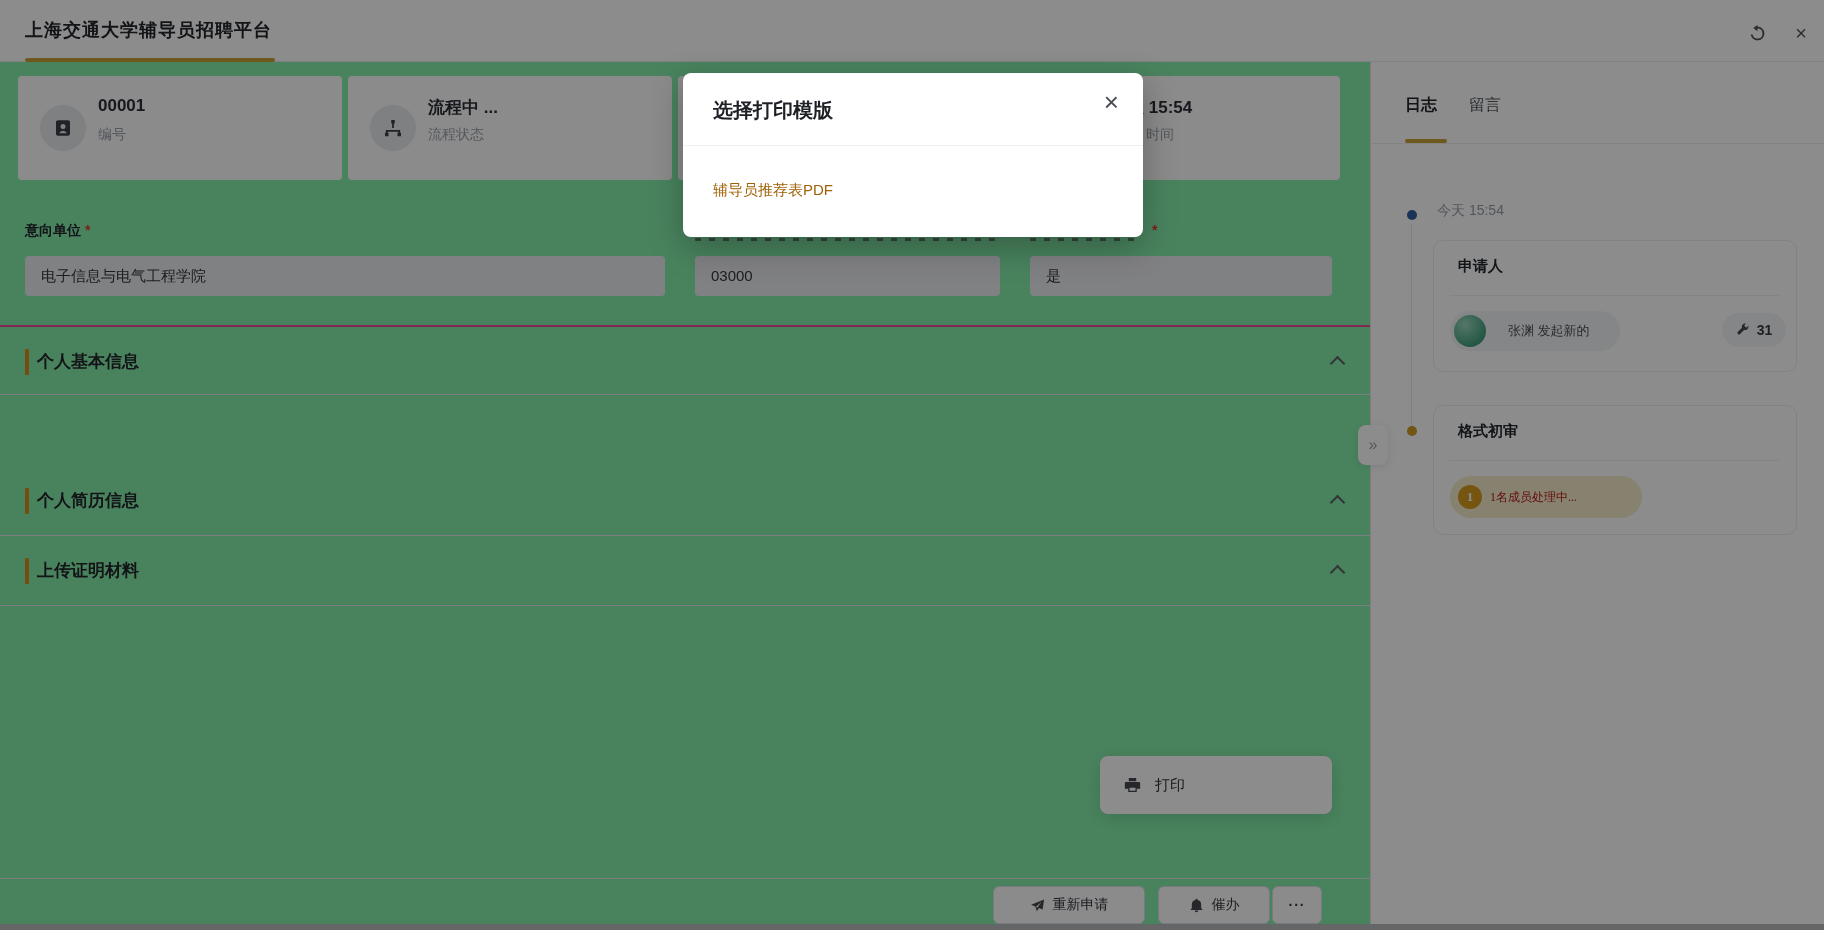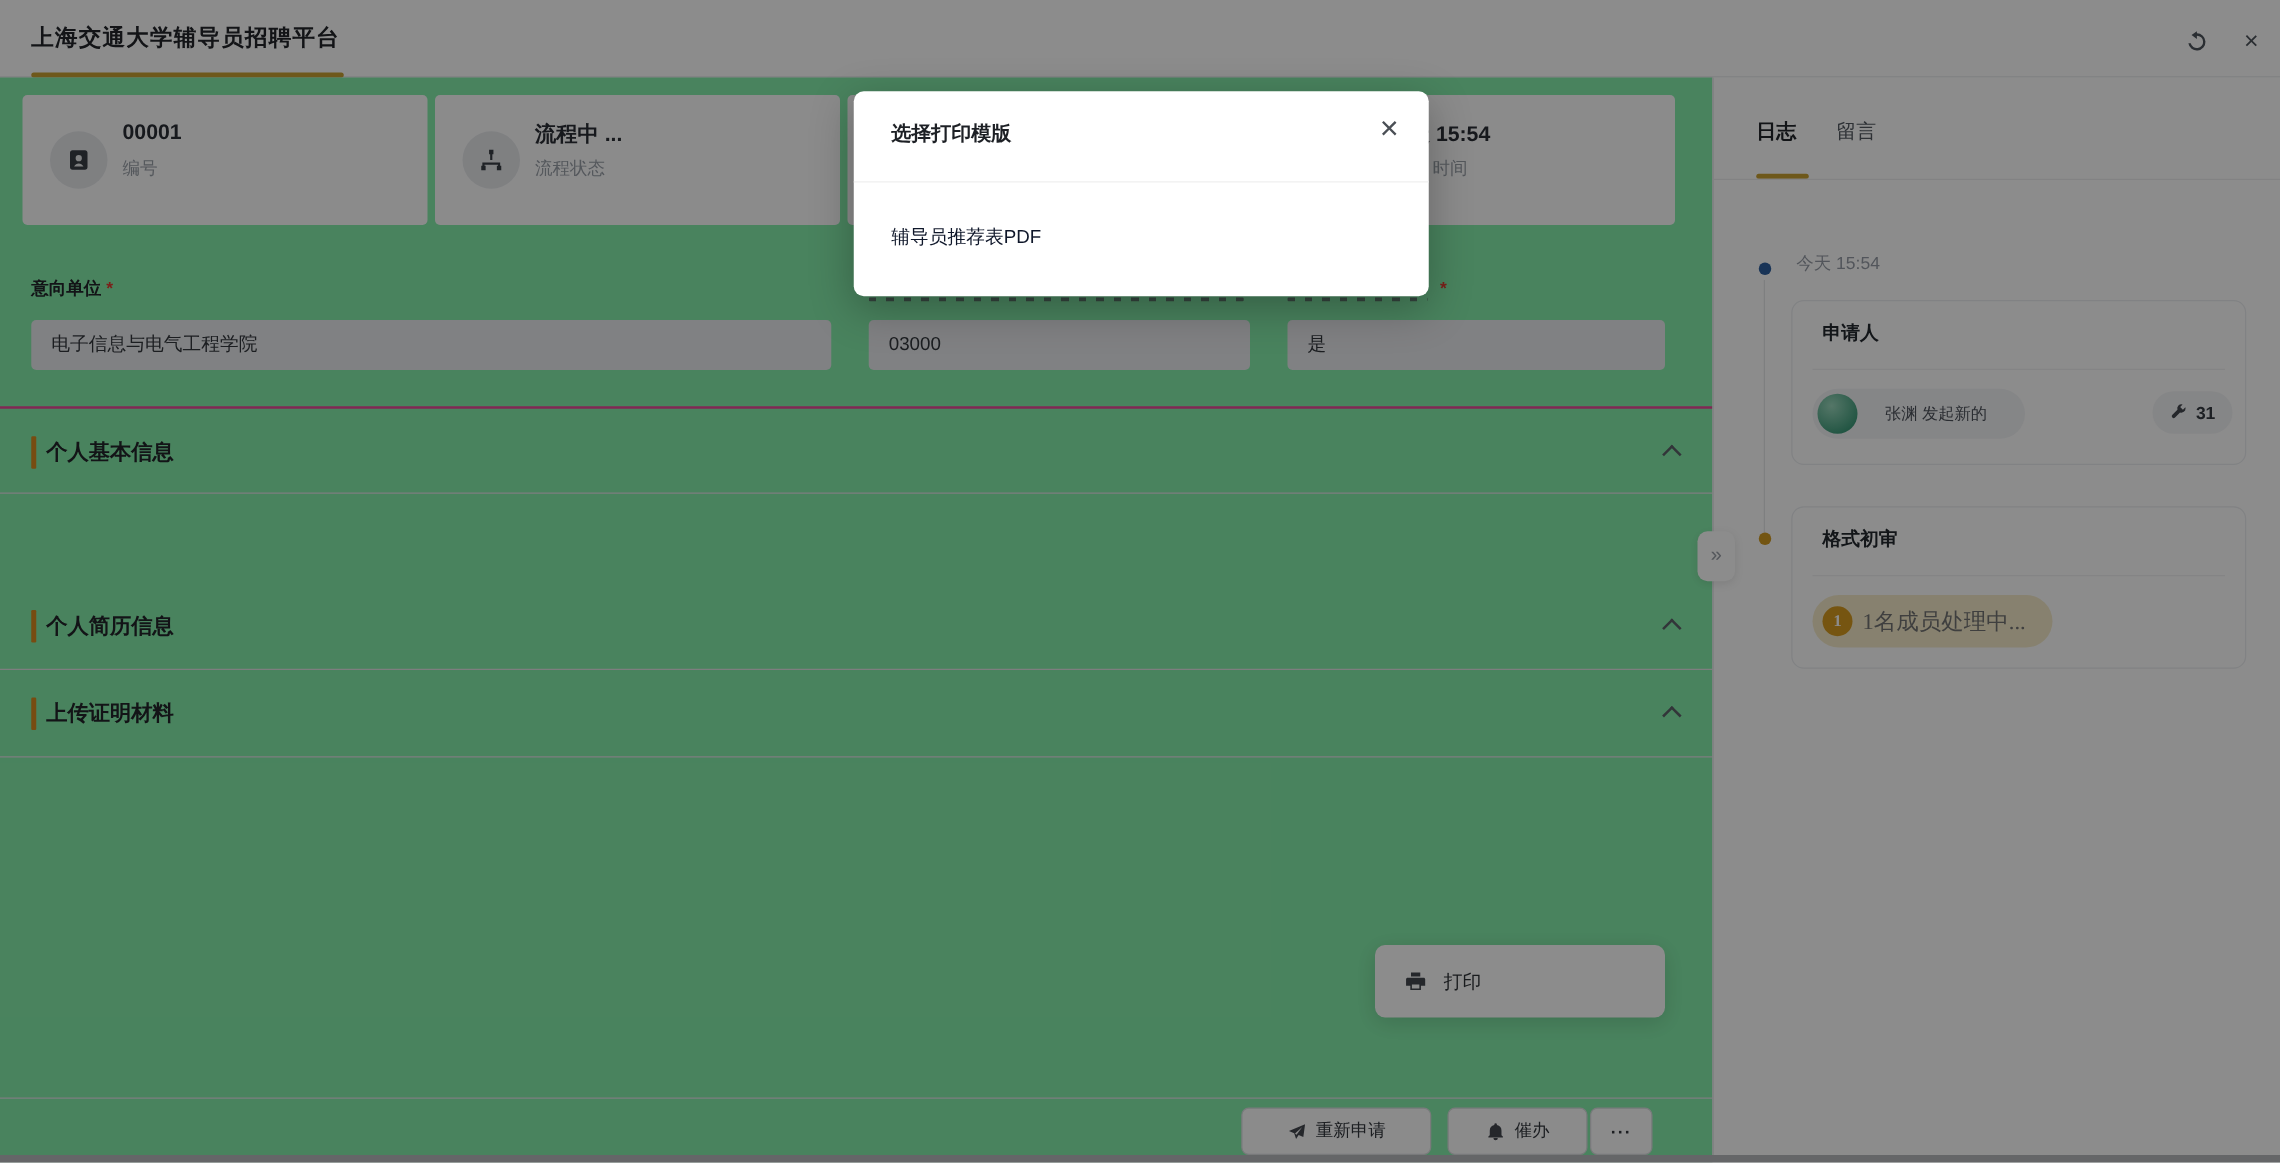--- a/index.html
+++ b/index.html
@@ -70,33 +70,33 @@
   .tl-card-divider { position:absolute; left:16px; right:16px; top:54px; height:1px; background:#f0f1f3; }
   .pill { position:absolute; background:#f3f4f6; border-radius:20px; display:flex; align-items:center; }
   .pill-user { left:16px; top:70px; height:40px; width:170px; padding-left:4px; gap:10px; }
   .avatar { width:32px; height:32px; border-radius:50%; background:radial-gradient(circle at 35% 30%, #9bd8bd, #3f9c7b 75%); }
   .pill-user-name { font-size:13px; color:#4d525b;margin-left:12px; }
   .pill-count { right:10px; top:72px; height:34px; width:64px; justify-content:center; gap:7px; color:#363b42; }
   .pill-count .num { font-size:14px; font-weight:bold;text-align:center; }
   .pill-status { left:16px; top:70px; height:42px; width:192px; background:#f6eccb; border-radius:21px; padding-left:8px; gap:8px; }
   .status-circle { width:24px; height:24px; border-radius:50%; background:#d79b20; color:#fff; font-size:13px; font-weight:bold;
                    display:flex; align-items:center; justify-content:center; }
-  .status-text { font-size:18px; color:#737373; }
+  .status-text { font-size:12px; color:#b91c1c; }
 
   
   .bottom-strip { position:absolute; left:0; top:924px; width:1824px; height:6px; background:#b9bbbe; }
 
   
   .overlay { position:absolute; inset:0; background:rgba(0,0,0,.45); z-index:50; }
   .modal { position:absolute; left:683px; top:73px; width:460px; height:164px; background:#fff; border-radius:8px;
            box-shadow:0 10px 34px rgba(0,0,0,.28); z-index:60; }
-  .modal-title { position:absolute; left:30px; top:24px; font-size:16px; font-weight:bold; color:#1d2025; }
+  .modal-title { position:absolute; left:30px; top:24px; font-size:20px; font-weight:bold; color:#1d2025; }
   .modal-close { position:absolute; right:24px; top:16px; font-size:26px; color:#4a4f55; cursor:pointer; line-height:1; }
   .modal-divider { position:absolute; left:0; top:72px; width:460px; height:1px; background:#f0f0f0; }
-  .modal-item { position:absolute; left:30px; top:102px; font-size:15px; color:#0f172a; cursor:pointer; line-height:30px; }
+  .modal-item { position:absolute; left:30px; top:102px; font-size:15px; color:#a16207; cursor:pointer; line-height:30px; }
 </style>
 </head>
 <body>
 
 <div class="stage">
 
   <div class="header">
     <div class="page-title">上海交通大学辅导员招聘平台</div>
     <div class="title-underline"></div>
     <div class="hdr-btn hdr-refresh">

